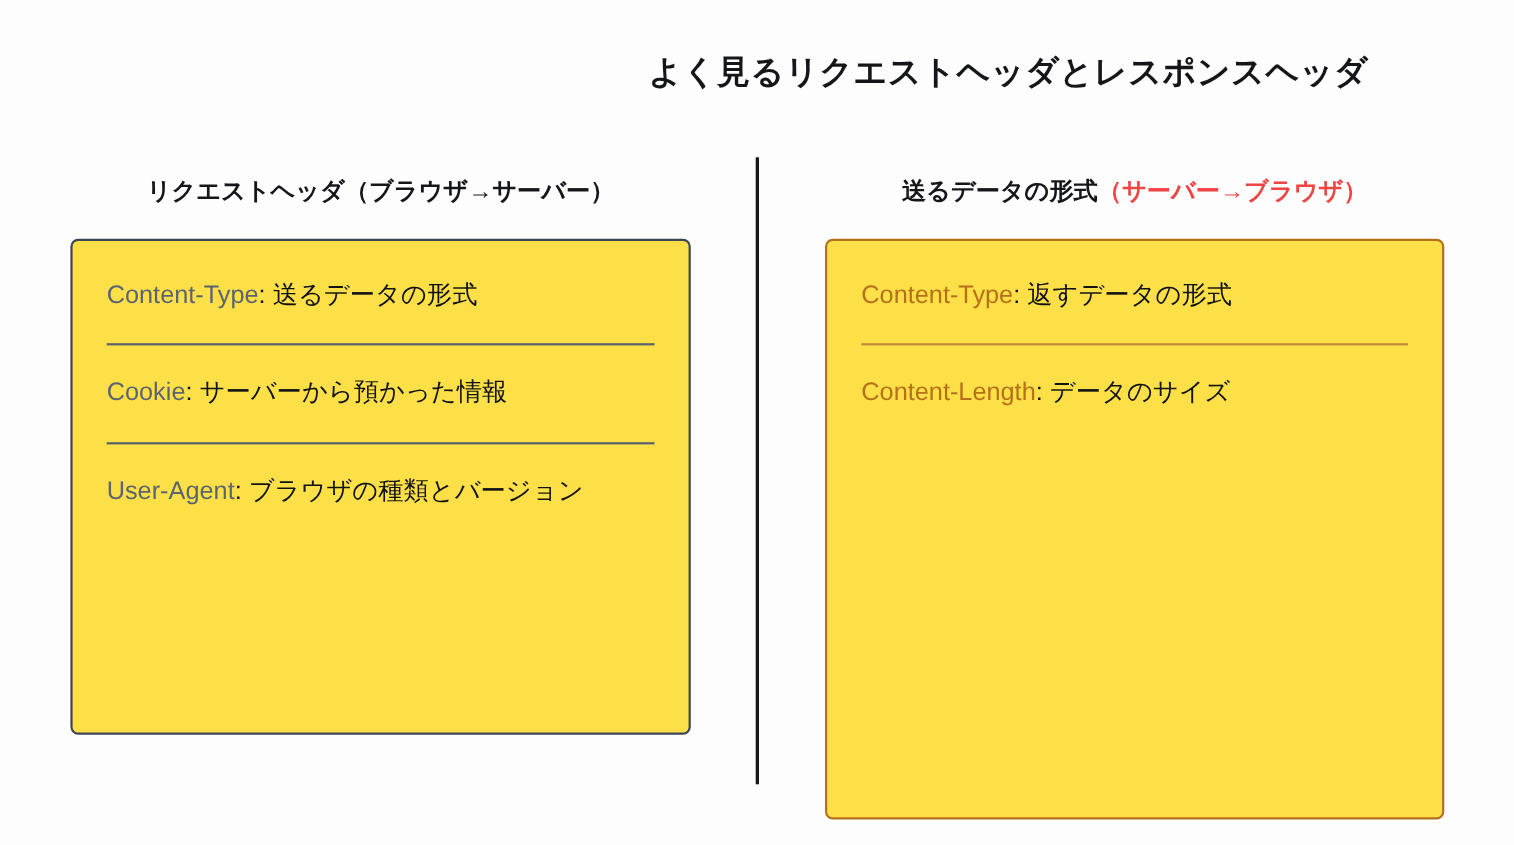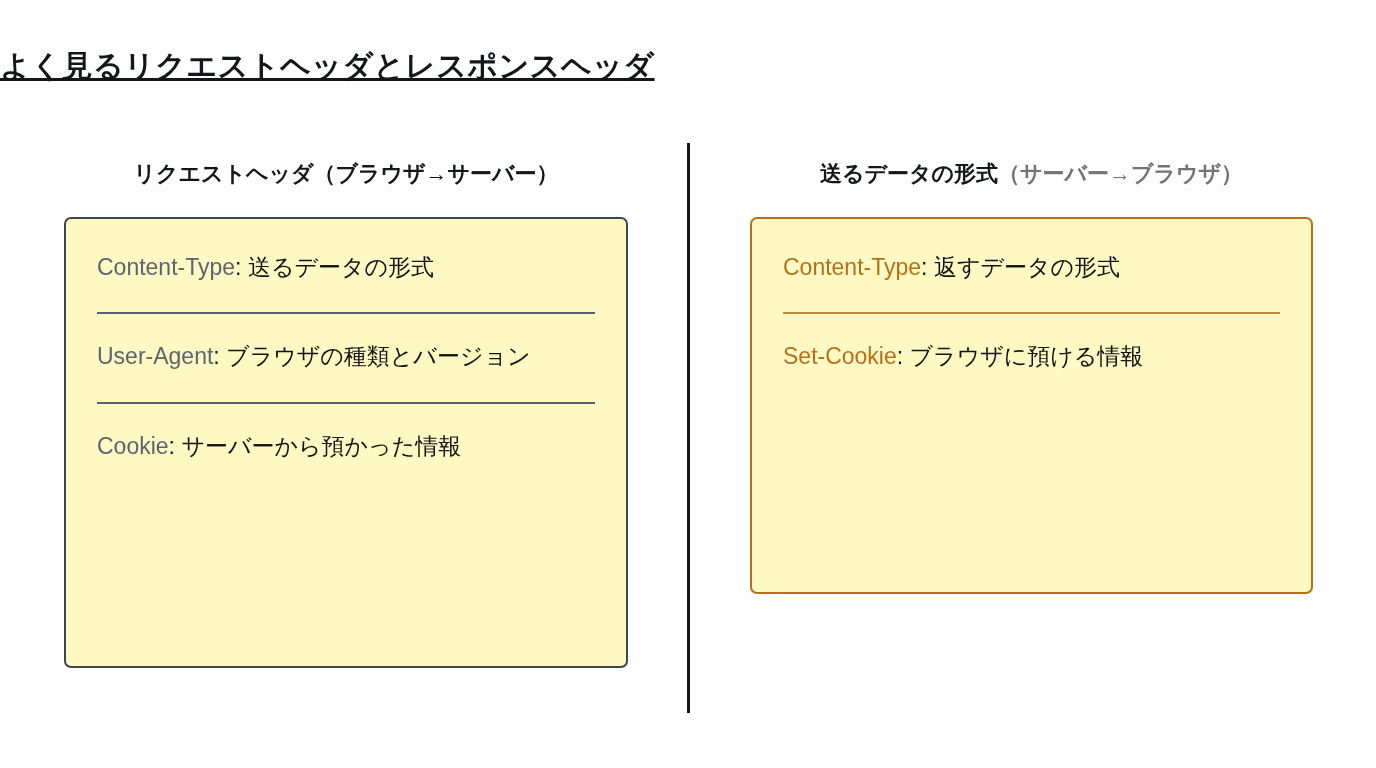--- a/index.html
+++ b/index.html
@@ -23,27 +23,26 @@
     height: 768px;
     box-sizing: border-box;
   }
 
   
   .slide-title {
     position: absolute;
     top: 46px;
     left: 0;
     width: 1244px;
-    text-align: left;
+    text-align: right;
     font-size: 30px;
     font-weight: bold;
     color: #14161a;
     letter-spacing: 0.5px;
     line-height: 1.3;
-    text-decoration: underline;
   }
 
   
   .center-divider {
     position: absolute;
     left: 687px;
     top: 143px;
     width: 3px;
     height: 570px;
     background: #14161a;
@@ -60,38 +59,38 @@
   .column-heading {
     font-size: 22px;
     font-weight: bold;
     color: #14161a;
     text-align: center;
     line-height: 1.3;
     margin: 0 0 28px 0;
     white-space: nowrap;
   }
   .column-heading .accent-dir {
-    color: #737373;
+    color: #ef4444;
   }
 
   
   .header-box {
     box-sizing: border-box;
     border-radius: 7px;
-    background: #fef9c3;
+    background: #fde047;
     padding: 4px 0 4px 0;
     text-align: right;
   }
   .header-box.left-box {
     border: 2px solid #3d4654;
     height: 451px;
   }
   .header-box.right-box {
     border: 2px solid #b5701a;
-    height: 377px;
+    height: 528px;
   }
 
   .header-row {
     position: relative;
     height: 89.5px;
     display: flex;
     align-items: center;
     padding: 0 30px 0 31px;
     box-sizing: border-box;
   }
@@ -144,44 +143,44 @@
 
     <div class="header-box left-box">
 
       <div class="header-row">
         <div class="row-text"><span class="header-name">Content-Type</span><span class="colon">: </span><span class="header-desc">送るデータの形式</span></div>
       </div>
 
 
 
       <div class="header-row">
-        <div class="row-text"><span class="header-name">User-Agent</span><span class="colon">: </span><span class="header-desc">ブラウザの種類とバージョン</span></div>
+        <div class="row-text"><span class="header-name">Cookie</span><span class="colon">: </span><span class="header-desc">サーバーから預かった情報</span></div>
       </div>
 
       <div class="header-row">
-        <div class="row-text"><span class="header-name">Cookie</span><span class="colon">: </span><span class="header-desc">サーバーから預かった情報</span></div>
+        <div class="row-text"><span class="header-name">User-Agent</span><span class="colon">: </span><span class="header-desc">ブラウザの種類とバージョン</span></div>
       </div>
 
     </div>
   </div>
 
   <div class="column right">
     <div class="column-heading">
       <span>送るデータの形式</span><span class="accent-dir">（サーバー→ブラウザ）</span>
     </div>
 
     <div class="header-box right-box">
 
       <div class="header-row">
         <div class="row-text"><span class="header-name">Content-Type</span><span class="colon">: </span><span class="header-desc">返すデータの形式</span></div>
       </div>
 
+      <div class="header-row">
+        <div class="row-text"><span class="header-name">Content-Length</span><span class="colon">: </span><span class="header-desc">データのサイズ</span></div>
+      </div>
 
-      <div class="header-row">
-        <div class="row-text"><span class="header-name">Set-Cookie</span><span class="colon">: </span><span class="header-desc">ブラウザに預ける情報</span></div>
-      </div>
 
 
 
     </div>
   </div>
 
 </div>
 
 </body></html>

